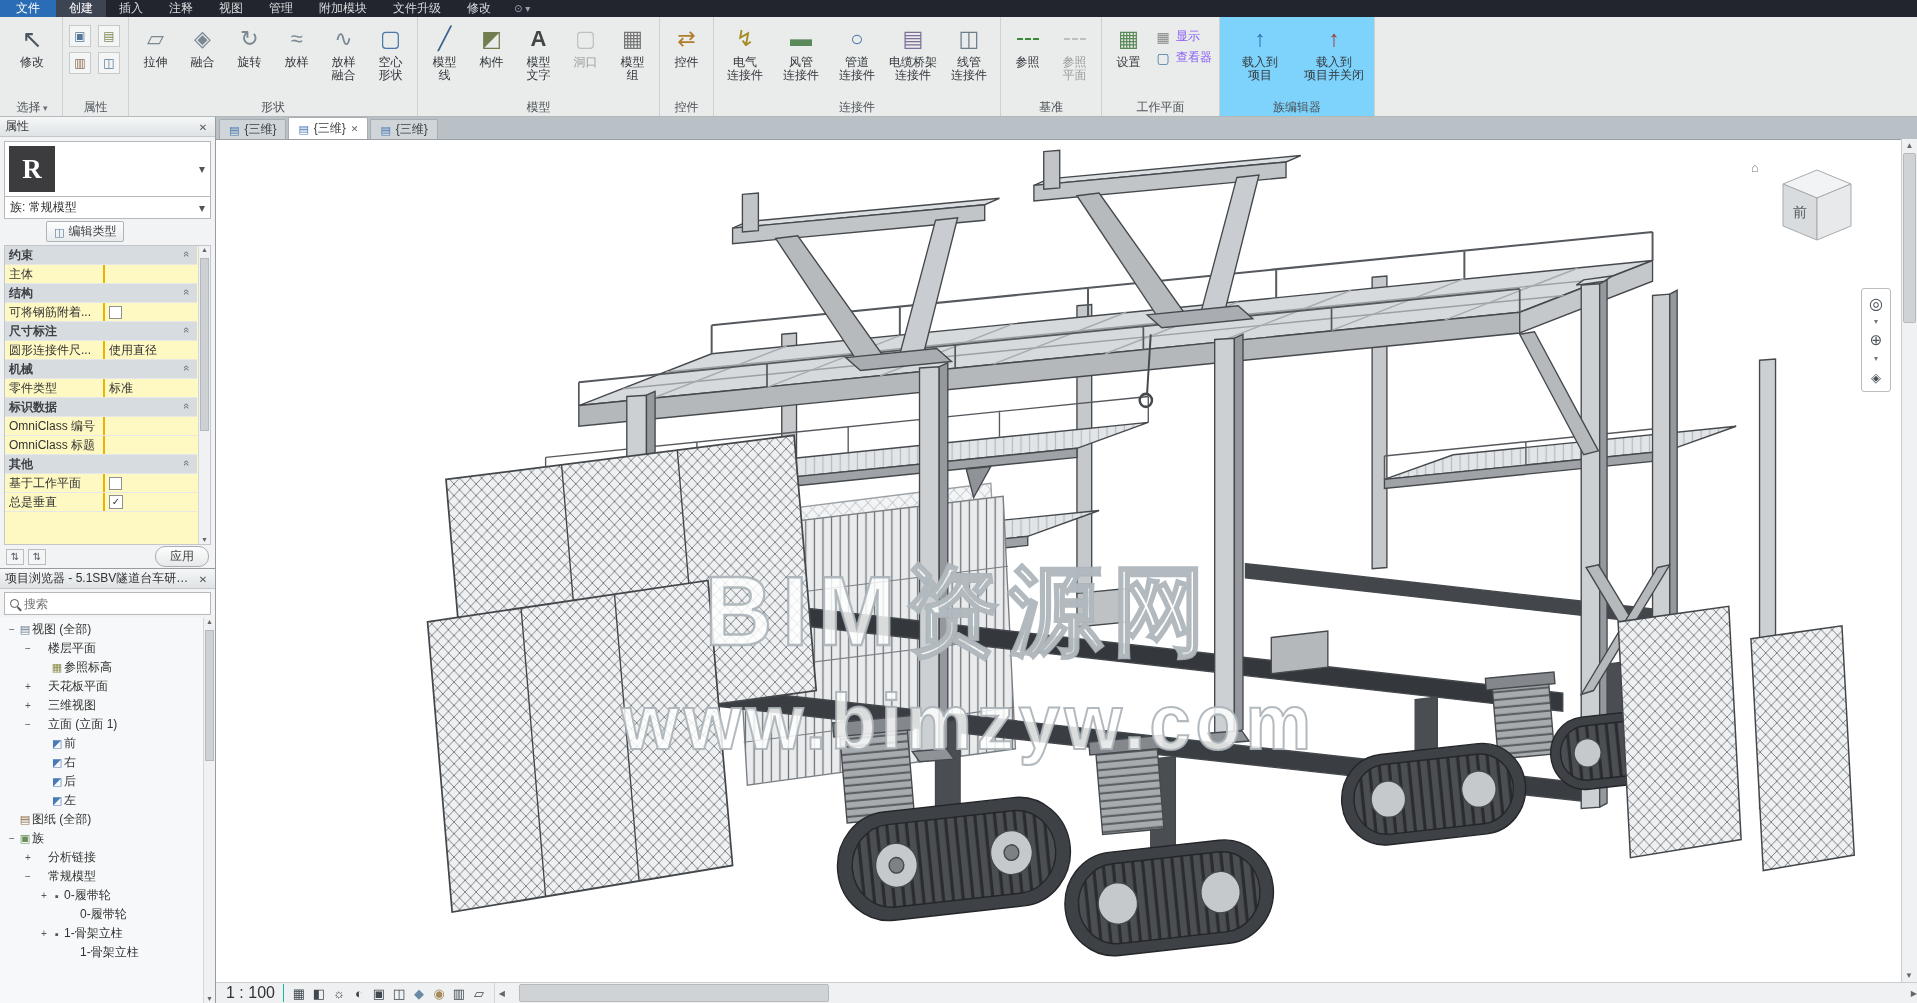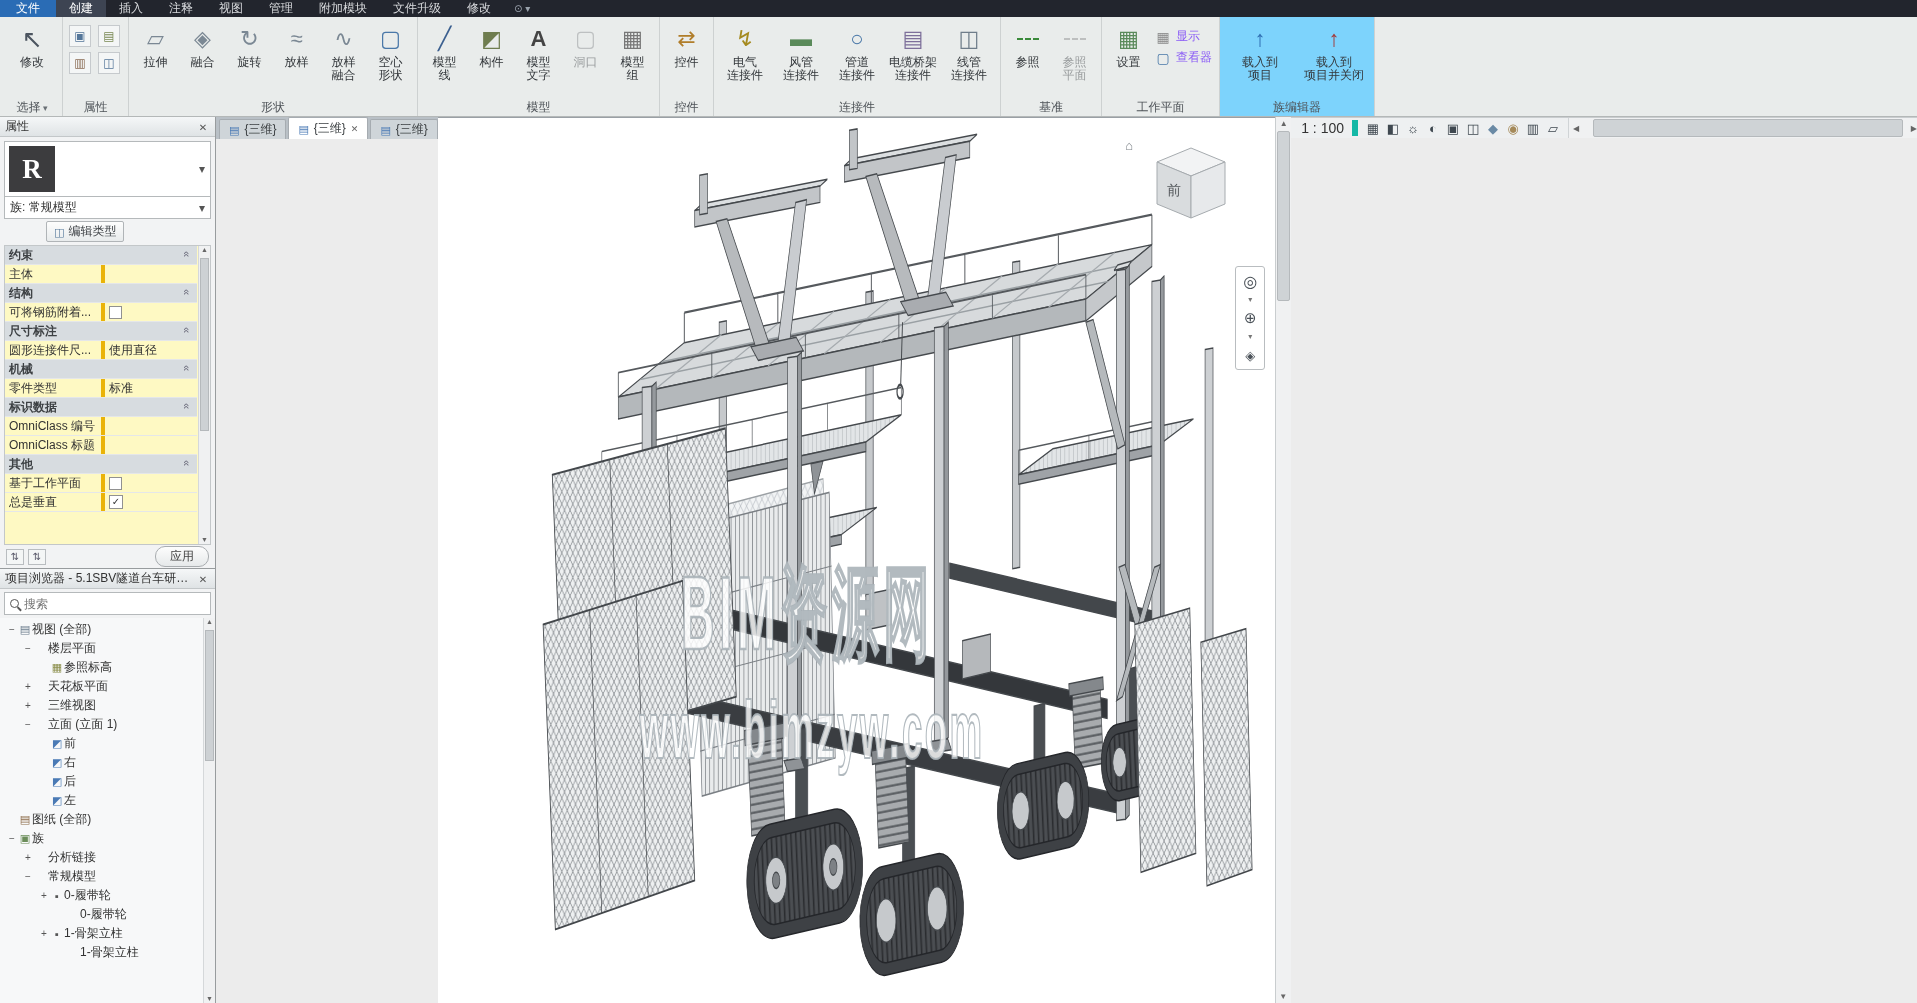--- a/index.html
+++ b/index.html
@@ -84,21 +84,21 @@
   .family-row { display:flex; align-items:center; height:22px; margin:0 4px; background:#fff; border:1px solid #b5b9bb; border-top:none; font-size:12px; padding:0 5px; flex:0 0 auto;gap:8px; }
   .family-row .fr-label { flex:1; white-space:nowrap; overflow:hidden; }
   .fr-chevron::before { content:"▾"; color:#555; }
   .edit-row { display:flex; justify-content:flex-start; align-items:center; height:25px; padding:0 6px; flex:0 0 auto;margin-left:40px; }
   .edit-type-btn { display:flex; align-items:center; gap:4px; border:1px solid #b0b4b7; background:linear-gradient(#fdfdfd,#e8ebec); padding:1px 7px; border-radius:2px; font-size:12px; color:#3a3e42; }
   .et-ic::before { content:"◫"; color:#55779a; font-size:11px; }
   .prop-table { flex:1; margin:1px 4px 0 4px; border:1px solid #c3c7c9; background:#fef9c3; overflow:hidden; position:relative; padding-right:13px; min-height:0; }
   .prop-row { display:flex; height:19px; border-bottom:1px solid #e5e7e9; font-size:12px; align-items:center; }
   .pt-section { background:#d7dce0; color:#3d4144; font-weight:bold; position:relative; }
   .pt-section::after { content:"«"; position:absolute; right:7px; top:2px; color:#667; font-weight:normal; display:inline-block; transform:rotate(90deg); font-size:11px; }
-  .prop-label { flex:0 0 100px; padding-left:4px; border-right:4px solid #eab308; overflow:hidden; white-space:nowrap; height:100%; display:flex; align-items:center; }
+  .prop-label { flex:0 0 100px; padding-left:4px; border-right:2px solid #eab308; overflow:hidden; white-space:nowrap; height:100%; display:flex; align-items:center; }
   .pt-section .prop-label { border-right:none; flex:1; }
   .prop-value { flex:1; padding-left:4px; display:flex; align-items:center; overflow:hidden; white-space:nowrap; }
   .vt-check::before { content:""; width:11px; height:11px; border:1px solid #919191; background:#fff; display:inline-block; }
   .vt-checked::before { content:"✓"; width:12px; height:12px; border:1px solid #919191; background:#fff; display:inline-block; font-size:10px; line-height:11px; text-align:center; color:#333; }
   .pv-text { font-style:normal; }
   .pscroll { position:absolute; right:0; top:0; bottom:0; width:12px; background:#f0f1f2; border-left:1px solid #d5d8da; }
   .pscroll .sb-up::before, .pscroll .sb-down::before { font-size:7px; color:#666; display:block; text-align:center; }
   .pscroll .sb-up::before { content:"▲"; }
   .pscroll .sb-down::before { content:"▼"; position:absolute; bottom:1px; left:2px; }
   .pscroll .thumb { position:absolute; top:12px; left:1px; right:1px; height:58%; background:#cdd1d4; border:1px solid #b5b9bc; }
@@ -123,21 +123,21 @@
   .ti-elevation::before { content:"◩"; color:#4a7ab5; }
   .ti-sheets::before { content:"▤"; color:#8d6b4a; }
   .ti-families::before { content:"▣"; color:#6b8d5a; }
   .ti-family::before { content:"▪"; color:#555; }
   .tscroll { position:absolute; right:0; top:0; bottom:0; width:12px; background:#f0f1f2; border-left:1px solid #d5d8da; }
   .tscroll .thumb { position:absolute; top:12px; left:1px; right:1px; height:34%; background:#cdd1d4; border:1px solid #b5b9bc; }
   .tscroll .sb-up::before { content:"▲"; font-size:7px; color:#666; display:block; text-align:center; }
   .tscroll .sb-down::before { content:"▼"; font-size:7px; color:#666; position:absolute; bottom:1px; left:2px; }
 
   
-  .canvas-col { flex:1; display:flex; flex-direction:row; min-width:0; }
+  .canvas-col { flex:1; display:flex; flex-direction:column; min-width:0; }
   .view-tabs { height:22px; flex:0 0 auto; background:#b9c0c6; display:flex; align-items:flex-end; padding-left:3px; gap:2px; }
   .vtab { height:20px; display:flex; align-items:center; gap:5px; padding:0 9px; background:#cfd5d9; border:1px solid #a6acb1; border-bottom:none; font-size:12px; color:#3c4043; border-radius:2px 2px 0 0; }
   .vtab.vt-true { background:#fff; height:22px; }
   .vtab-ic::before { content:"▤"; color:#4a7ab5; font-size:11px; }
   .vtab-close { display:flex; align-items:center; }
   .vtab-close::before { content:"✕"; font-size:9px; color:#666; }
   .canvas-wrap { flex:1; display:flex; min-height:0; }
   .canvas { flex:1; position:relative; background:#fff; overflow:hidden; border-top:1px solid #9aa0a5; }
   .canvas svg.model { position:absolute; inset:0; width:100%; height:100%; }
   .vscroll { width:16px; flex:0 0 auto; background:#f0f1f2; border-left:1px solid #c9cdcf; position:relative; }
@@ -152,21 +152,21 @@
   .nav-btn { width:24px; height:22px; display:flex; align-items:center; justify-content:center; color:#4a5158; }
   .nv-steering-wheel::before { content:"◎"; font-size:16px; }
   .nv-zoom::before { content:"⊕"; font-size:15px; }
   .nv-pan::before { content:"◈"; font-size:13px; }
   .nav-btn.nv-chevron-down { height:9px; }
   .nv-chevron-down::before { content:"▾"; font-size:8px; color:#777; }
 
   
   .bottom-bar { height:21px; flex:0 0 auto; display:flex; align-items:stretch; background:#eef0f1; border-top:1px solid #c9cdcf; }
   .view-controls { display:flex; align-items:center; padding:0 6px; gap:2px; }
-  .scale-btn { font-size:14px; color:#333; padding:0 8px 0 4px; border-right:6px solid #14b8a6; margin-right:4px; white-space:nowrap; }
+  .scale-btn { font-size:16px; color:#333; padding:0 8px 0 4px; border-right:1px solid #14b8a6; margin-right:4px; white-space:nowrap; }
   .vb-icons { display:flex; align-items:center; gap:2px; }
   .vb-icon { width:18px; text-align:center; color:#3f4850; font-size:13px; }
   .vb-detail-level::before { content:"▦"; }
   .vb-visual-style::before { content:"◧"; }
   .vb-sun-path::before { content:"☼"; }
   .vb-shadows::before { content:"◐"; }
   .vb-crop-view::before { content:"▣"; }
   .vb-show-crop-region::before { content:"◫"; }
   .vb-temporary-hide-isolate::before { content:"◆"; color:#6a8aa5; }
   .vb-reveal-hidden-elements::before { content:"◉"; color:#a58a5a; }

